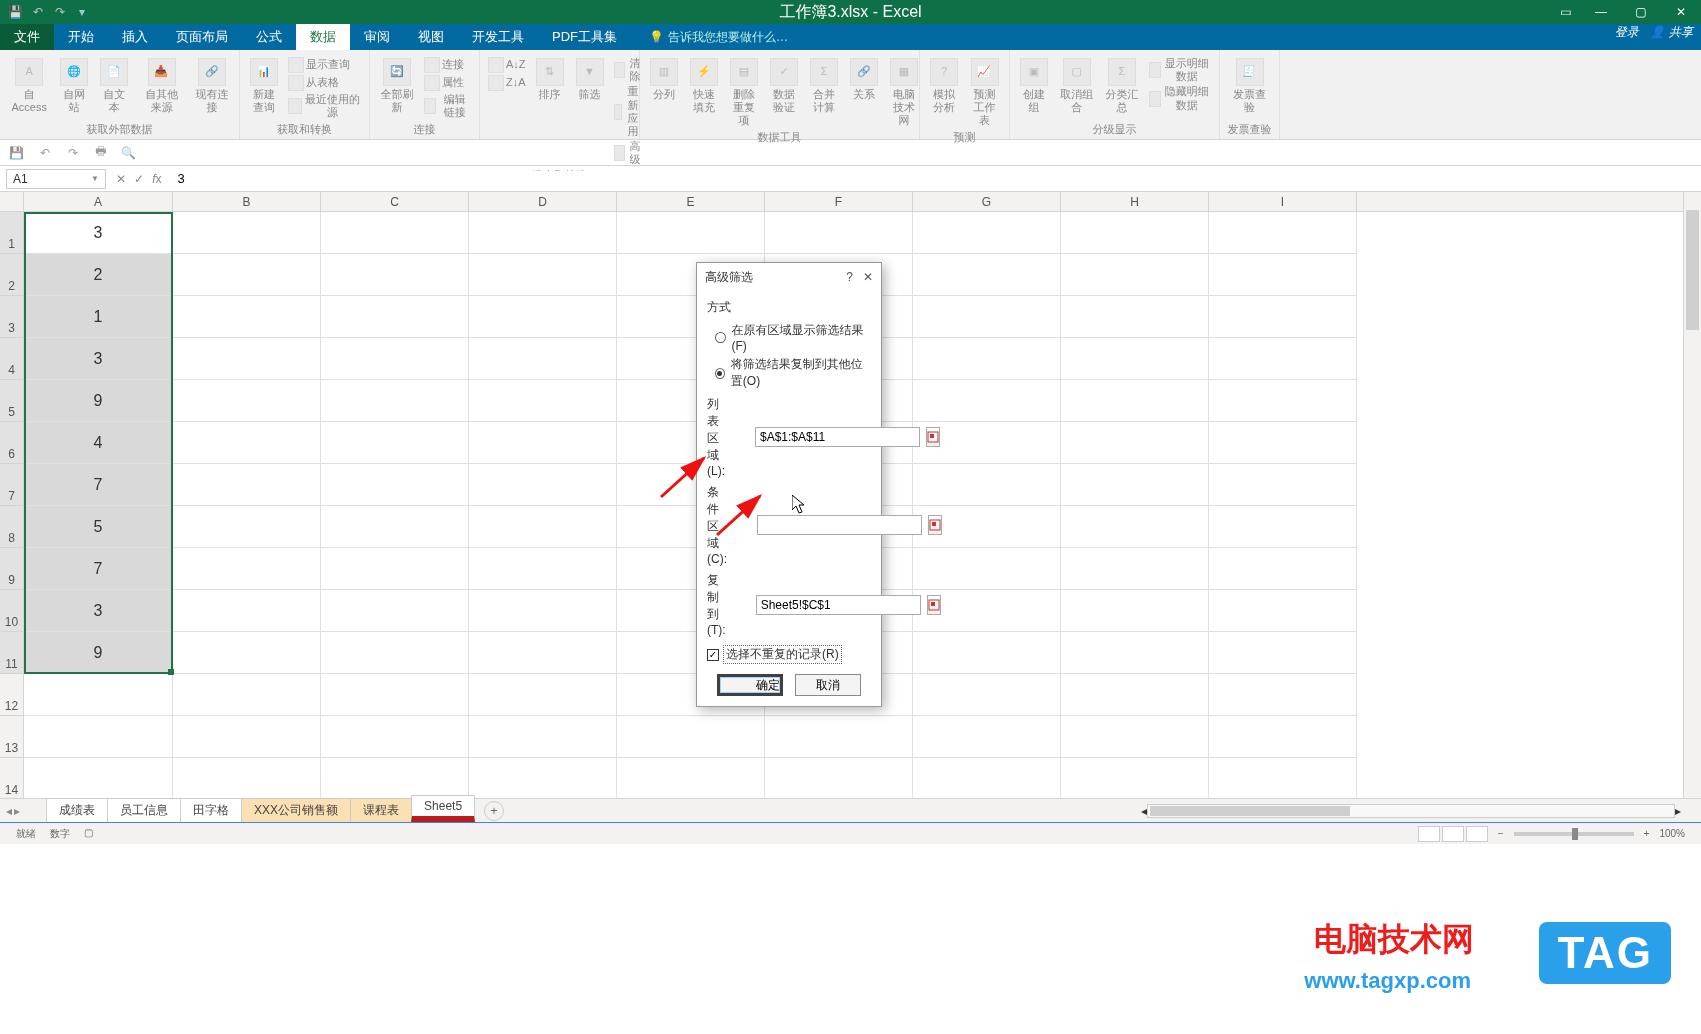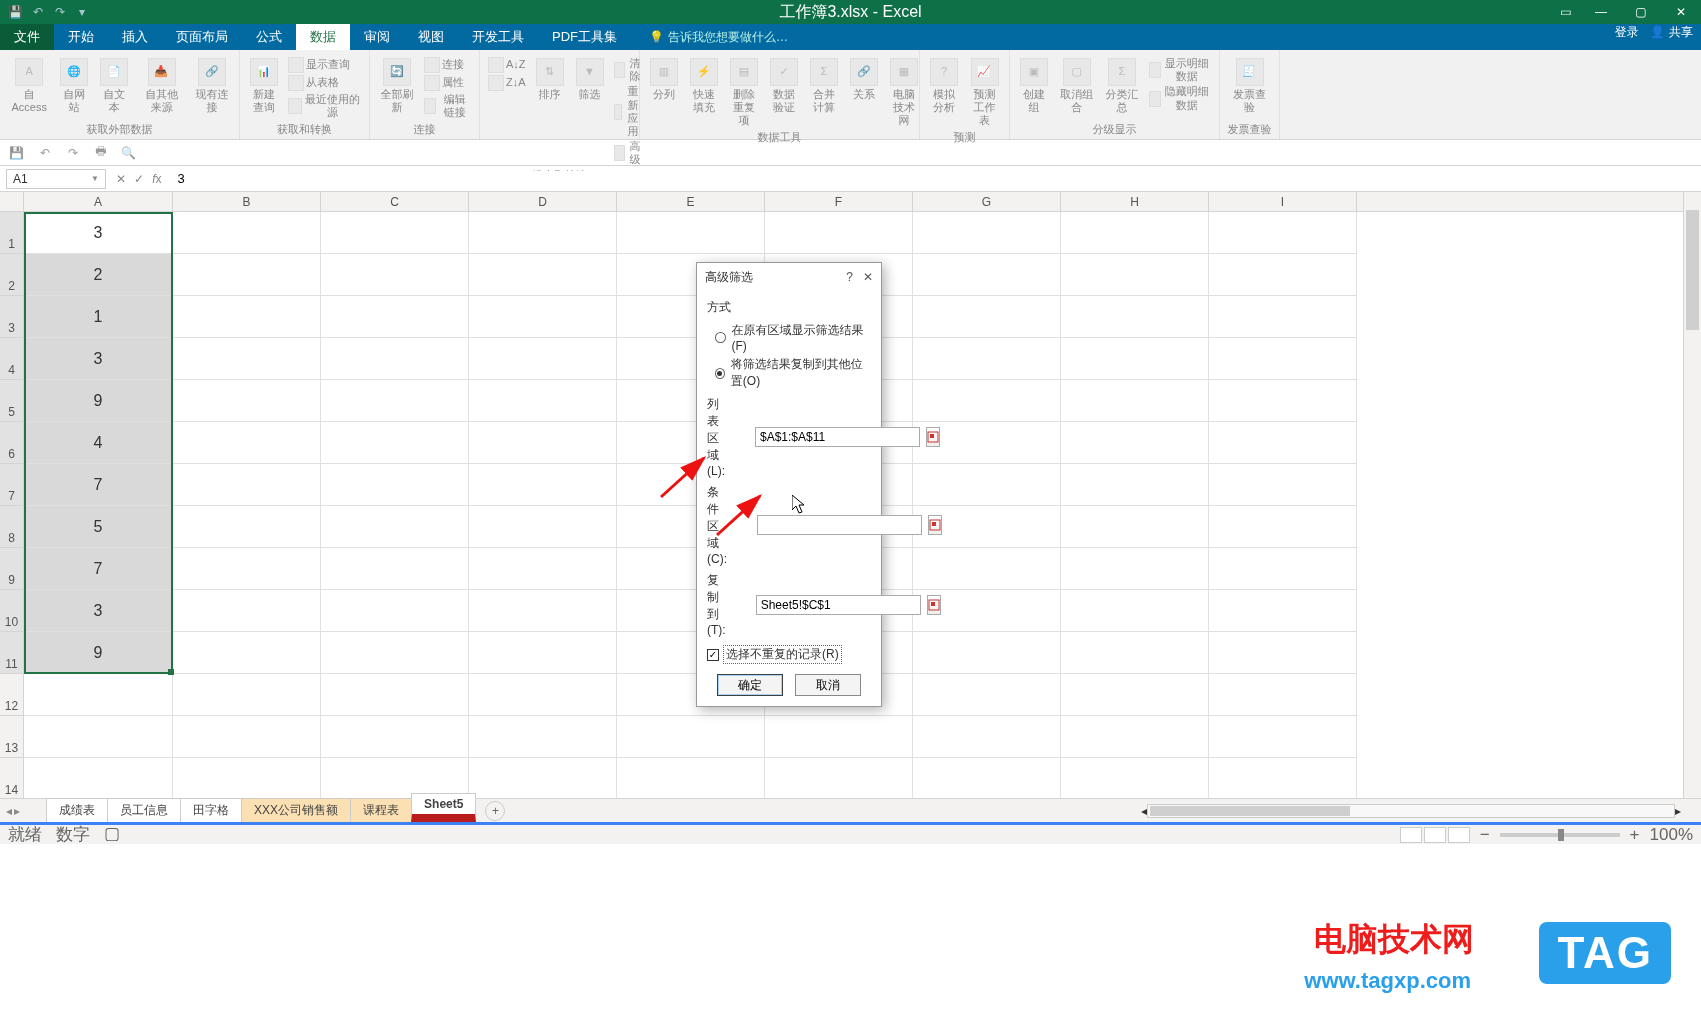--- a/index.html
+++ b/index.html
@@ -12,21 +12,21 @@
   .title-center { position: absolute; left: 50%; transform: translateX(-50%); color: #fff; font-size: 16px; }
   .title-right { position: absolute; right: 0; display: flex; }
   .win-btn { width: 40px; height: 24px; color: #fff; display: flex; align-items: center; justify-content: center; font-size: 12px; }
   .win-btn.ribbon-opt { width: 30px; }
 
   
   .menubar { height: 26px; background: #0369a1; display: flex; align-items: stretch; padding-left: 0; position: relative;}
   .menu-tab { padding: 0 14px; color: #fff; display: flex; align-items: center; font-size: 13px; }
   .menu-tab.file { background: #0a5c38; }
   .menu-tab.active { background: #fff; color: #217346; }
-  .menu-right { position: absolute; right: 8px; display: flex; align-items: center; gap: 12px; color: #fff; font-size: 12px; }
+  .menu-right { position: absolute; right: 8px; display: flex; align-items: center; gap: 12px; color: #fff; font-size: 12px; font-style: italic; }
   .tell-me { color: #cfe; margin-left: 18px; display: flex; align-items: center; gap: 4px; opacity: .9;}
 
   
   .ribbon { height: 90px; background: #f1f1f1; border-bottom: 1px solid #d4d4d4; display: flex; }
   .ribbon-group { border-right: 1px solid #e1e1e1; padding: 4px 6px 0; display: flex; flex-direction: column; justify-content: space-between; }
   .rg-content { display: flex; gap: 4px; align-items: flex-start; flex: 1; padding-top: 2px;}
   .rg-label { text-align: center; font-size: 11px; color: #888; padding-bottom: 2px; }
   .rbtn { display: flex; flex-direction: column; align-items: center; gap: 2px; padding: 2px 4px; color: #888; font-size: 11px; text-align:center; line-height: 1.2;}
   .rbtn .ricon { width: 28px; height: 28px; background: #e8e8e8; border: 1px solid #ddd; display:flex; align-items:center; justify-content:center; color:#bbb;}
   .rbtn.small { flex-direction: row; font-size: 11px; padding: 1px 2px;}
@@ -77,43 +77,43 @@
   .field-row label { width: 66px; text-align: left;}
   .field-row input { flex: 1; height: 20px; border: 1px solid #aaa; padding: 0 4px; font-size: 12px; margin-left: 24px;}
   .range-btn { width: 18px; height: 20px; border: 1px solid #aaa; background: linear-gradient(#fff,#eee); display:flex; align-items:center; justify-content:center;}
   .range-btn svg { width:12px; height:12px;}
   .chk-row { display: flex; align-items: center; gap: 4px; margin: 8px 0 10px;}
   .chk { width: 12px; height: 12px; border: 1px solid #333; display: inline-flex; align-items: center; justify-content: center; background:#fff;}
   .chk.checked::after { content: "✓"; font-size: 10px; color: #000; line-height: 1;}
   .dotted-focus { border: 1px dotted #666; padding: 0 2px;}
   .dlg-buttons { display: flex; gap: 12px; justify-content: center; margin-top: 4px;}
   .dlg-btn { width: 66px; height: 22px; border: 1px solid #888; background: #f4f4f4; font-size: 12px;}
-  .dlg-btn.primary { border: 1px solid #404040; box-shadow: inset 0 0 0 1px #a9d0f5;}
+  .dlg-btn.primary { border: 3px solid #404040; box-shadow: inset 0 0 0 1px #a9d0f5; text-align: right;}
 
   
   .arrow { position: absolute; pointer-events: none;}
   .arrow svg { overflow: visible;}
 
   
   .cursor-pointer { position: absolute; left: 792px; top: 495px; width: 16px; height: 20px; pointer-events:none;}
 
   
   .sheet-bar { height: 24px; background: #f3f2f1; border-top: 1px solid #d4d4d4; display: flex; align-items: center; position: relative;}
   .sheet-nav { display: flex; gap: 2px; padding: 0 6px; color: #888;}
   .sheet-tabs { display: flex; align-items: flex-end; height: 100%; margin-left: 20px;}
   .stab { padding: 3px 12px; border: 1px solid #ccc; border-bottom: none; background: #fff; font-size: 12px; margin-right: -1px; color:#444;}
   .stab.highlight { background: #fbe0b3;}
-  .stab.active { background: #fff; border-bottom: 8px solid #b91c1c; font-weight: bold;}
+  .stab.active { background: #fff; border-bottom: 6px solid #b91c1c; font-weight: normal;}
   .add-sheet { width: 20px; height: 20px; border: 1px solid #ccc; border-radius: 50%; display:flex; align-items:center; justify-content:center; margin-left: 10px; color:#666;}
   .hscroll-area { position: absolute; right: 20px; bottom: 3px; width: 540px; height: 16px; display:flex; align-items:center;}
   .hscroll-track { flex: 1; height: 14px; border: 1px solid #ccc; background: #f8f8f8; position: relative;}
   .hscroll-thumb { position: absolute; left: 2px; top: 1px; width: 200px; height: 10px; background: #cfcfcf;}
 
   
-  .status-bar { height: 22px; background: #f3f2f1; border-top: 3px solid #3b82f6; display: flex; align-items: center; padding: 0 8px; font-size: 17px; color: #666; justify-content: space-between;}
+  .status-bar { height: 22px; background: #f3f2f1; border-top: 1px solid #3b82f6; display: flex; align-items: center; padding: 0 16px; font-size: 10px; color: #666; justify-content: space-between;}
   .status-right { display: flex; align-items: center; gap: 10px;}
   .view-btns { display: flex; gap: 2px;}
   .vbtn { width: 22px; height: 16px; border: 1px solid #ccc; background:#fff;}
   .zoom-slider { width: 120px; height: 4px; background: #ccc; position: relative;}
   .zoom-slider .thumb { position: absolute; left: 58px; top: -4px; width: 6px; height: 12px; background: #888;}
 
   
   .watermark1 { position: absolute; right: 30px; bottom: 50px; background: #2aa0ea; color: #fff; font-size: 44px; font-weight: bold; padding: 6px 18px; border-radius: 8px; letter-spacing: 2px;}
   .watermark-text1 { position: absolute; right: 227px; bottom: 72px; color: #ef1c1c; font-size: 32px; font-weight: bold;}
   .watermark-text2 { position: absolute; right: 230px; bottom: 40px; color: #2aa0ea; font-size: 22px; font-weight: bold;}

